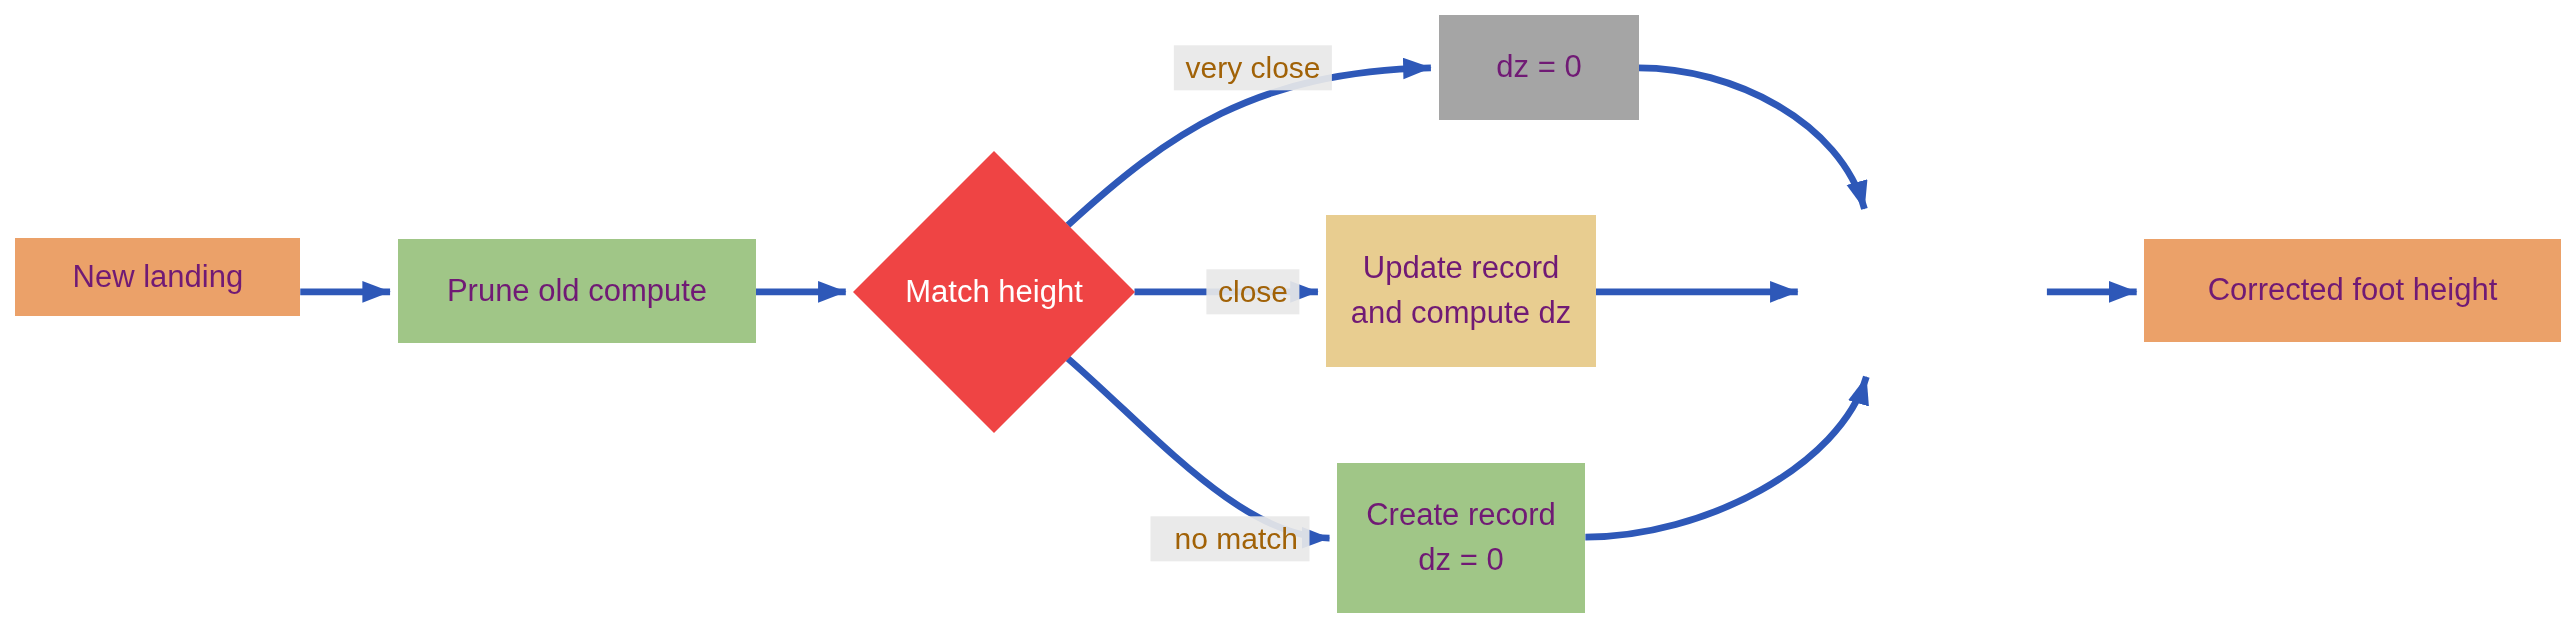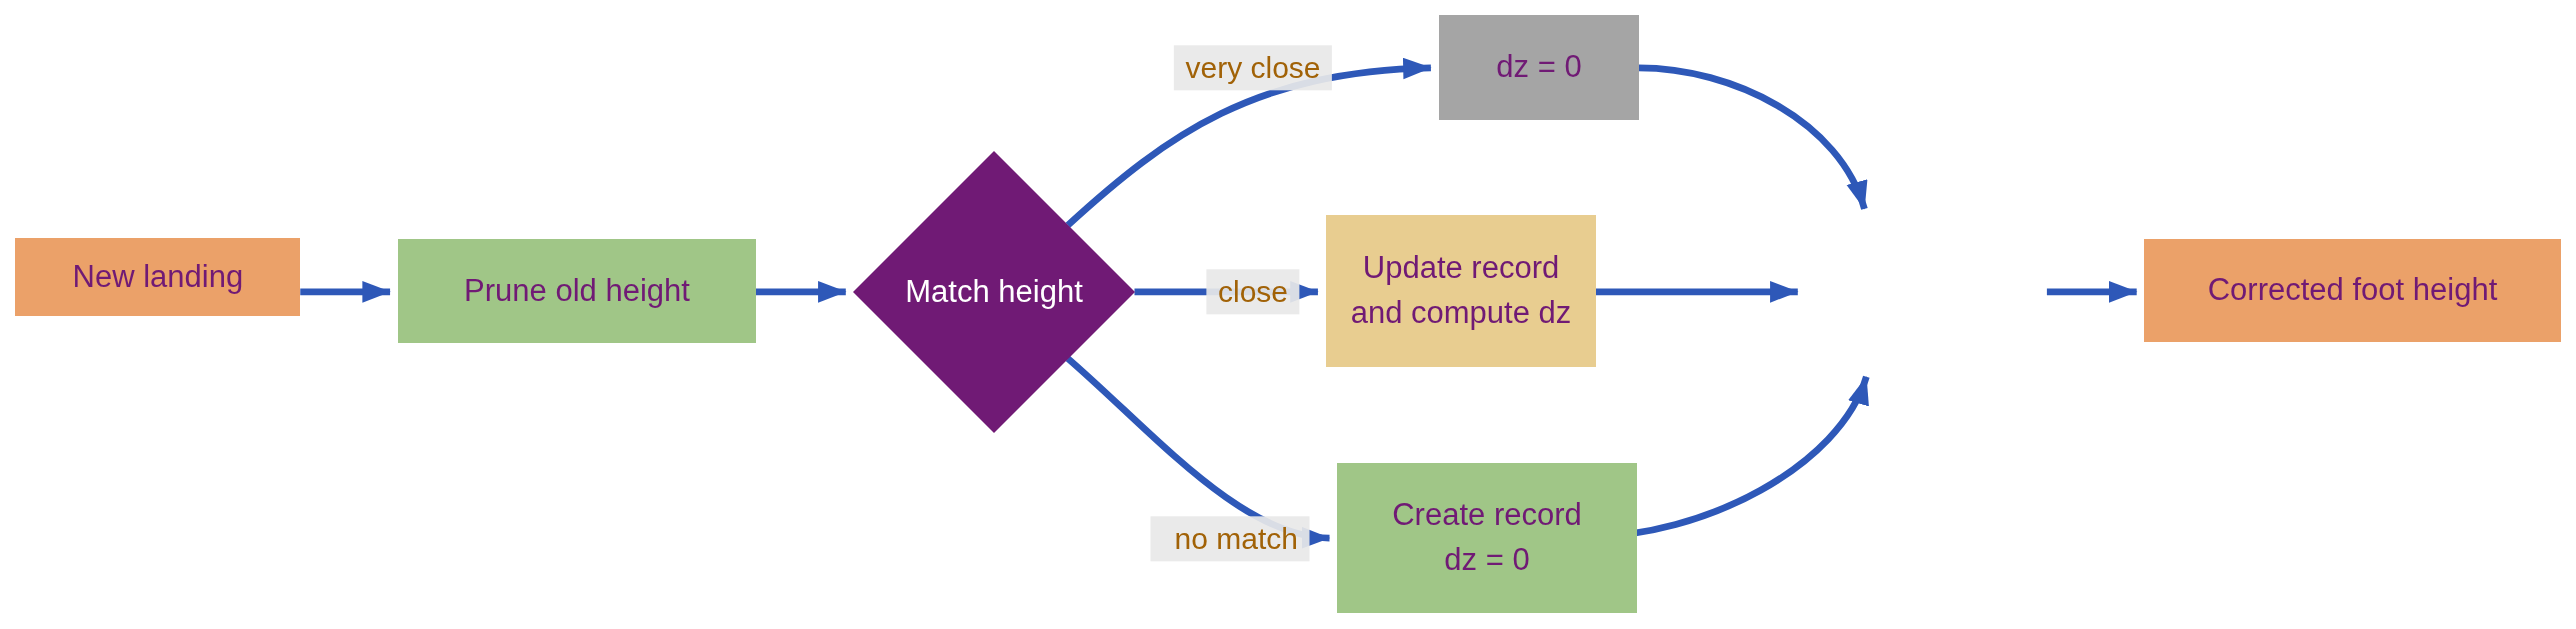--- a/index.html
+++ b/index.html
@@ -32,21 +32,21 @@
   .node-orange { background: #EBA169; }
   .node-green  { background: #A0C687; }
   .node-gray   { background: #A5A5A5; }
   .node-tan    { background: #E8CD90; }
   .node-blue   { background: #86ADD6; }
   .diamond {
     position: absolute;
     display: flex;
     align-items: center;
     justify-content: center;
-    background: #701a75;
+    background: #ef4444;
     color: #ffffff;
     font-size: 31px;
     text-align: center;
     z-index: 2;
     clip-path: polygon(50% 0, 100% 50%, 50% 100%, 0 50%);
   }
   .edge-label {
     position: absolute;
     transform: translate(-50%, -50%);
     background: rgba(232, 232, 232, 0.92);
@@ -56,21 +56,21 @@
     padding: 7.7px 11.6px;
     white-space: nowrap;
     z-index: 3;
   }
   
   #node-new-landing           { left: 15.4px;   top: 238px; width: 285px; height: 78px; }
   #node-prune-old-records     { left: 398px;  top: 239px; width: 358px; height: 104px; }
   #node-match-height          { left: 853px;  top: 151px; width: 282px; height: 282px; }
   #node-dz-zero               { left: 1439px; top: 15.4px;  width: 200px; height: 105px; }
   #node-update-record         { left: 1326px; top: 215px; width: 270px; height: 152px; }
-  #node-create-record         { left: 1337px; top: 463px; width: 300px; height: 150px; }
+  #node-create-record         { left: 1337px; top: 463px; width: 248px; height: 150px; }
   #node-correct-z             { left: 1806px; top: 216px; width: 241px; height: 151px; }
   #node-corrected-foot-height { left: 2144px; top: 239px; width: 417px; height: 103px; }
   #label-very-close { left: 1253px; top: 68px; }
   #label-match      { left: 1253px; top: 292px; }
   #label-no-match   { left: 1230px; top: 539px; padding-left: 24px; }
 </style>
 </head>
 <body>
 
 <div id="canvas">
@@ -92,21 +92,21 @@
       <path d="M1642,556 C1765,556 1906,482 1933,390" marker-end="url(#ah)"></path>
       <path d="M2120,302 L2213,302" marker-end="url(#ah)"></path>
     </g>
   </svg>
 
   <div class="node node-orange" id="node-new-landing">
     <span>New landing</span>
   </div>
 
   <div class="node node-green" id="node-prune-old-records">
-    <span>Prune old height</span>
+    <span>Prune old compute</span>
   </div>
 
   <div class="diamond" id="node-match-height">
     <span>Match height</span>
   </div>
 
   <div class="node node-gray" id="node-dz-zero">
     <span>dz = 0</span>
   </div>
 

